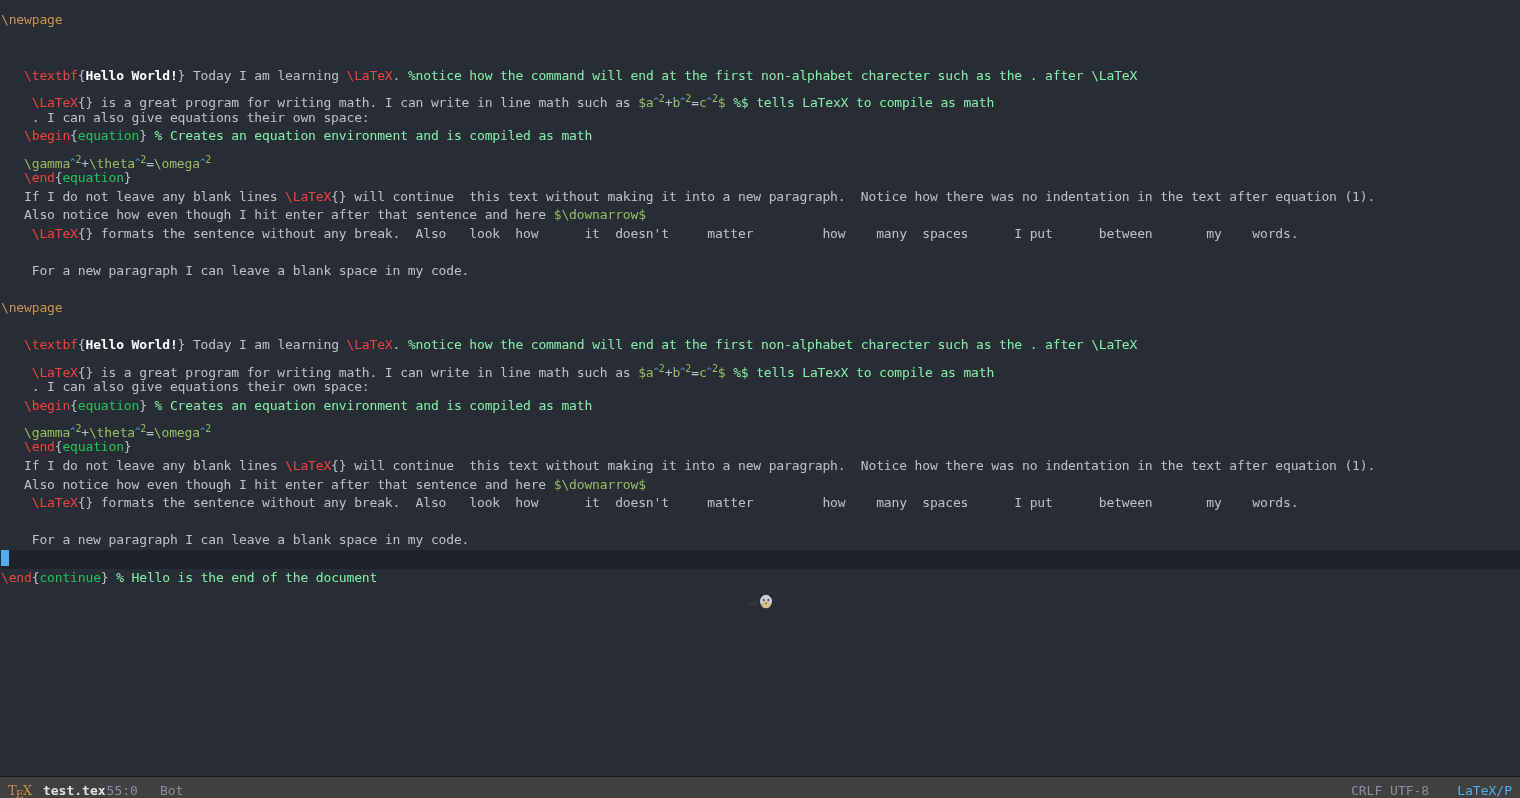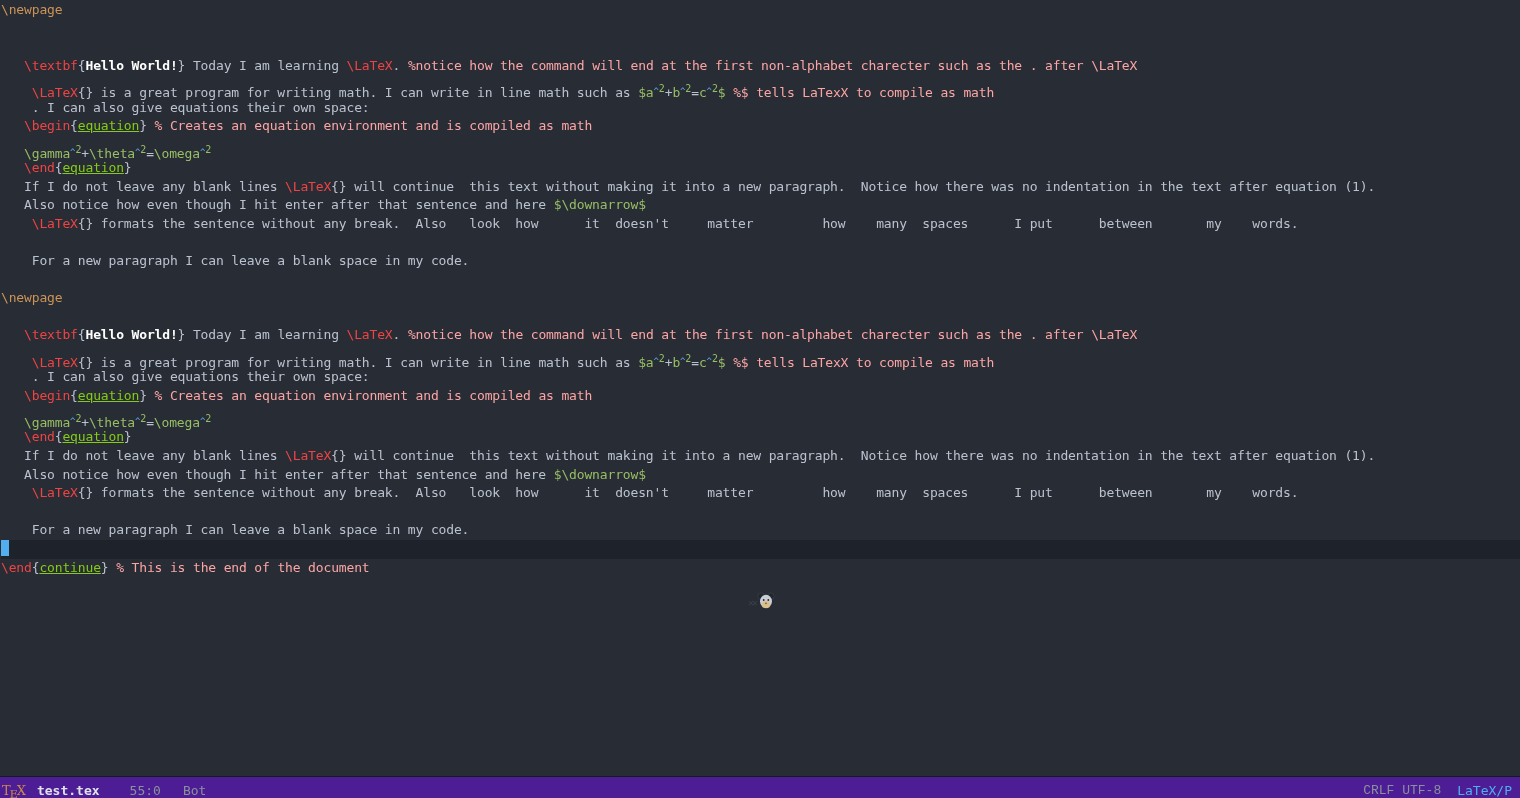--- a/index.html
+++ b/index.html
@@ -5,69 +5,69 @@
   html,body{margin:0;padding:0;}
   body{
     width:1520px;height:798px;overflow:hidden;position:relative;
     background:#282c34;
     font-family:"DejaVu Sans Mono", monospace;
     font-size:13px;
     color:#bbc2cf;
   }
   #editor{
     position:absolute;top:0;left:0;right:0;bottom:22px;
-    padding-top:1px;padding-left:1px;
+    padding-top:11px;padding-left:1px;
     overflow:hidden;
   }
   .line{
     height:18.6px;line-height:18.6px;
     white-space:pre;letter-spacing:-0.15px;
   }
   .line.tall{height:23.2px;line-height:27px;}
   .line.hl{background:#1e222a;}
   .cursor{
     display:inline-block;width:8px;height:16px;
     background:#51afef;vertical-align:-3px;
   }
   .tok-t{color:#bbc2cf;}
   .tok-b{color:#ffffff;font-weight:bold;}
   .tok-kw{color:#ef4444;}
-  .tok-env{color:#84cc16;text-decoration:underline;}
-  .tok-c{color:#fca5a5;}
+  .tok-env{color:#22c55e;}
+  .tok-c{color:#86efac;}
   .tok-m{color:#98be65;}
   .tok-o{color:#cc9457;}
   .tok-mc{color:#51afef;font-size:9px;vertical-align:3px;}
   .tok-ms{color:#98be65;font-size:10px;vertical-align:5px;}
 
   #mouse-overlay{
     position:absolute;left:748px;top:593px;height:18px;
     display:flex;align-items:center;gap:1px;
   }
   #mouse-overlay .xmarks{
     color:#3b4049;font-size:10px;letter-spacing:-2px;
   }
 
   #modeline{
     position:absolute;left:0;bottom:0;width:1520px;height:22px;
-    background:#4c1d95;border-top:1px solid #16191f;
+    background:#404040;border-top:1px solid #16191f;
     box-sizing:border-box;
     display:flex;align-items:flex-start;
-    padding:6px 8px 0 2px;
+    padding:6px 8px 0 8px;
     color:#8b919c;white-space:pre;
   }
   #modeline .left{display:flex;align-items:flex-start;}
   #modeline .spacer{flex:1;}
   .tex-logo{
     font-family:"DejaVu Serif", serif;color:#c98a4b;
     margin-right:12px;letter-spacing:-1px;
   }
   .tex-logo .e{position:relative;top:3px;font-size:11px;}
-  .buffer-name{color:#dfe1e8;font-weight:bold;margin-right:30px;}
+  .buffer-name{color:#dfe1e8;font-weight:bold;margin-right:1px;}
   .pos{margin-right:22px;}
-  .eol-enc{margin-right:16px;font-family:Liberation Mono, monospace;}
+  .eol-enc{margin-right:28px;}
   .mode-name{color:#51afef;font-weight:normal;}
 </style>
 </head>
 <body>
 
 <div id="editor">
     <div class="line"><span class="tok-o">\newpage</span></div>
     <div class="line"></div>
     <div class="line"></div>
     <div class="line"><span class="tok-t">   </span><span class="tok-kw">\textbf</span><span class="tok-t">{</span><span class="tok-b">Hello World!</span><span class="tok-t">} Today I am learning </span><span class="tok-kw">\LaTeX</span><span class="tok-t">. </span><span class="tok-c">%notice how the command will end at the first non-alphabet charecter such as the . after \LaTeX</span></div>
@@ -89,21 +89,21 @@
     <div class="line"><span class="tok-t">    . I can also give equations their own space:</span></div>
     <div class="line"><span class="tok-t">   </span><span class="tok-kw">\begin</span><span class="tok-t">{</span><span class="tok-env">equation</span><span class="tok-t">} </span><span class="tok-c">% Creates an equation environment and is compiled as math</span></div>
     <div class="line tall"><span class="tok-t">   </span><span class="tok-m">\gamma</span><span class="tok-mc">^</span><span class="tok-ms">2</span><span class="tok-t">+</span><span class="tok-m">\theta</span><span class="tok-mc">^</span><span class="tok-ms">2</span><span class="tok-t">=</span><span class="tok-m">\omega</span><span class="tok-mc">^</span><span class="tok-ms">2</span></div>
     <div class="line"><span class="tok-t">   </span><span class="tok-kw">\end</span><span class="tok-t">{</span><span class="tok-env">equation</span><span class="tok-t">}</span></div>
     <div class="line"><span class="tok-t">   If I do not leave any blank lines </span><span class="tok-kw">\LaTeX</span><span class="tok-t">{} will continue  this text without making it into a new paragraph.  Notice how there was no indentation in the text after equation (1).</span></div>
     <div class="line"><span class="tok-t">   Also notice how even though I hit enter after that sentence and here </span><span class="tok-m">$\downarrow$</span></div>
     <div class="line"><span class="tok-t">    </span><span class="tok-kw">\LaTeX</span><span class="tok-t">{} formats the sentence without any break.  Also   look  how      it  doesn't     matter         how    many  spaces      I put      between       my    words.</span></div>
     <div class="line"></div>
     <div class="line"><span class="tok-t">    For a new paragraph I can leave a blank space in my code.</span></div>
     <div class="line hl"><span class="cursor"></span></div>
-    <div class="line"><span class="tok-kw">\end</span><span class="tok-t">{</span><span class="tok-env">continue</span><span class="tok-t">} </span><span class="tok-c">% This is the end of the document</span></div>
+    <div class="line"><span class="tok-kw">\end</span><span class="tok-t">{</span><span class="tok-env">continue</span><span class="tok-t">} </span><span class="tok-c">% Hello is the end of the document</span></div>
   </div>
 
 <div id="mouse-overlay">
   <span class="xmarks">✕✕</span>
   <span>
     <svg width="18" height="17" viewBox="0 0 18 17">
       <circle cx="4.2" cy="4.2" r="3.4" fill="#23262d" stroke="#3b4049" stroke-width="0.8"></circle>
       <circle cx="13.8" cy="4.2" r="3.4" fill="#23262d" stroke="#3b4049" stroke-width="0.8"></circle>
       <ellipse cx="9" cy="9.2" rx="6" ry="6.4" fill="#c9cdd5"></ellipse>
       <ellipse cx="9" cy="12.6" rx="4.4" ry="3.6" fill="#d8bf8e"></ellipse>

